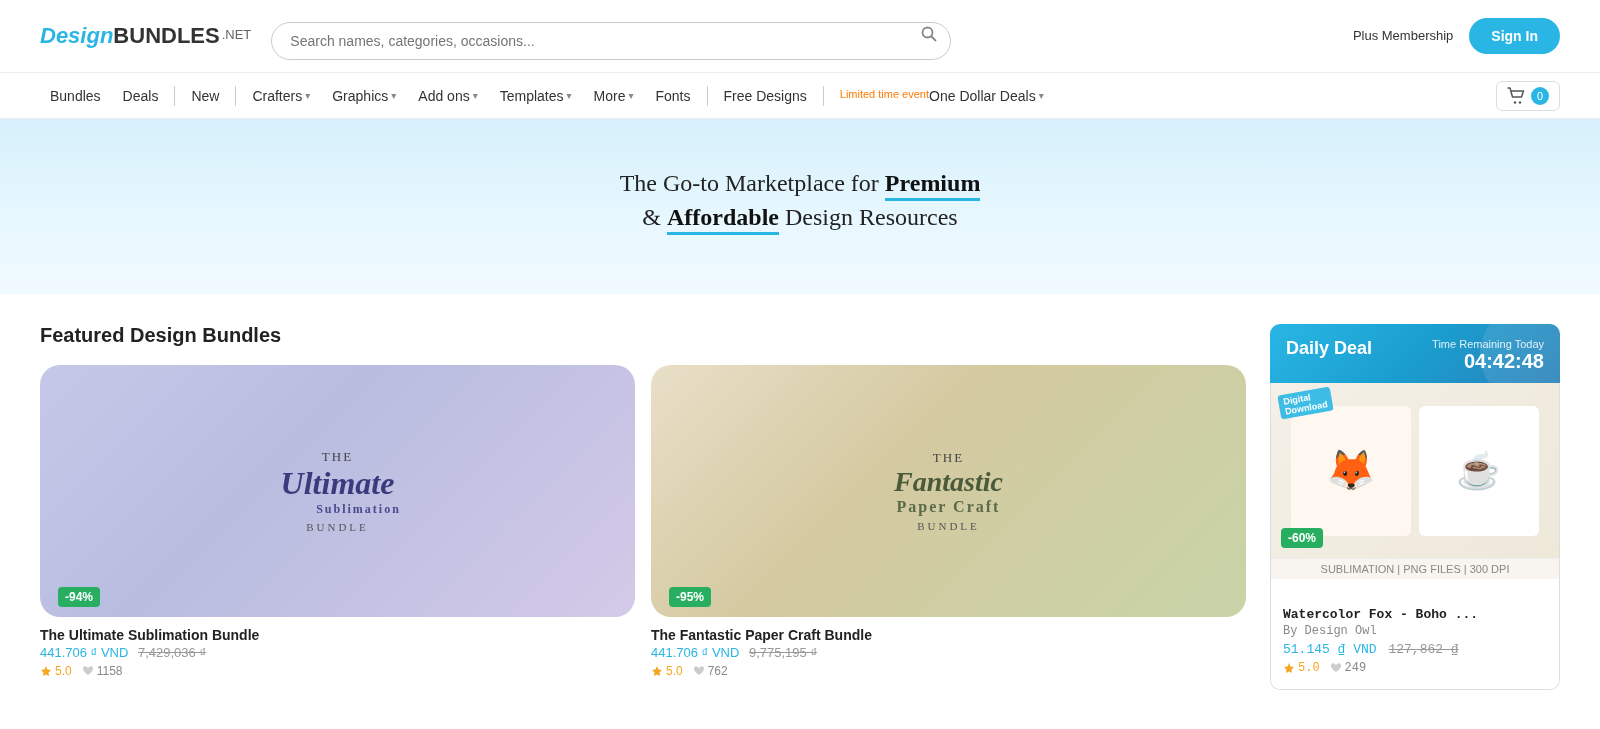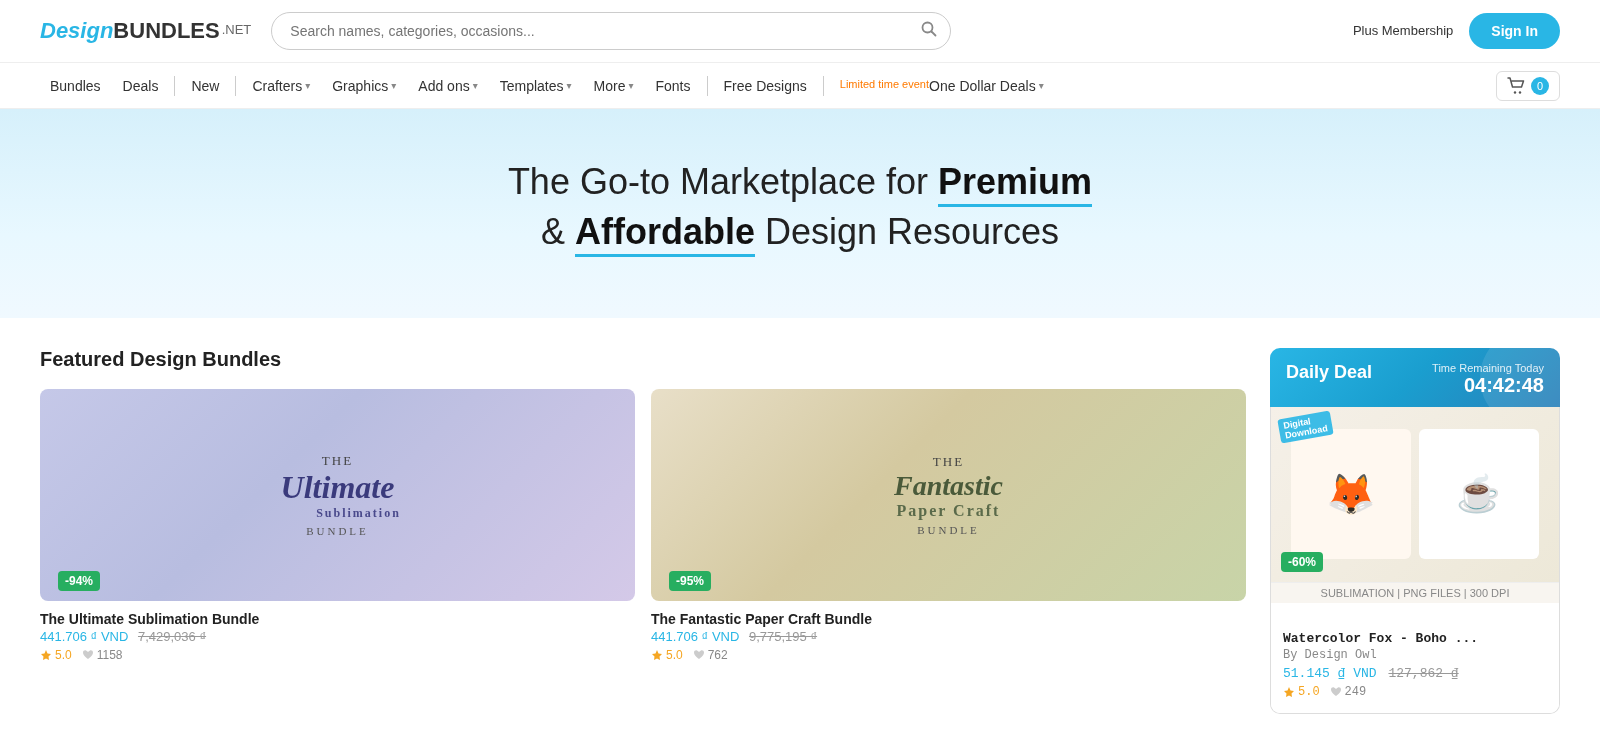--- a/index.html
+++ b/index.html
@@ -46,20 +46,21 @@
       position: relative;
     }
     .search-bar input {
       width: 100%;
       padding: 10px 40px 10px 18px;
       border: 1.5px solid #ccc;
       border-radius: 24px;
       font-size: 14px;
       outline: none;
       color: #1d4ed8;
+      margin-top: 10px;
     }
     .search-icon-btn {
       position: absolute;
       right: 14px;
       top: 50%;
       transform: translateY(-50%);
       background: none;
       border: none;
       cursor: pointer;
       color: #888;
@@ -168,24 +169,25 @@
       justify-content: center;
     }
 
     
     .hero {
       background: linear-gradient(180deg, #d6f0fb 0%, #e8f8ff 60%, #f0f9ff 100%);
       text-align: center;
       padding: 48px 20px 60px;
     }
     .hero h1 {
-      font-size: 36px;
+      font-size: 24px;
       font-weight: normal;
       color: #222;
       line-height: 1.4;
+      font-family: Liberation Serif, serif;
     }
     .hero h1 strong {
       font-weight: bold;
       color: #111;
       border-bottom: 3px solid #29b6e5;
       padding-bottom: 2px;
     }
     .hero h1 .bold-affordable {
       font-weight: bold;
       color: #111;
@@ -211,22 +213,22 @@
     .bundle-cards {
       display: flex;
       gap: 16px;
     }
     .bundle-card {
       flex: 1;
       cursor: pointer;
     }
     .bundle-img {
       width: 100%;
-      height: 212px;
-      border-radius: 8px;
+      height: 252px;
+      border-radius: 20px;
       position: relative;
       overflow: hidden;
       display: flex;
       align-items: center;
       justify-content: center;
     }
     .bundle-img-sublimation {
       background: linear-gradient(135deg, #c5c8e8 0%, #b8bde0 40%, #d4c9e8 100%);
     }
     .bundle-img-papercraft {

